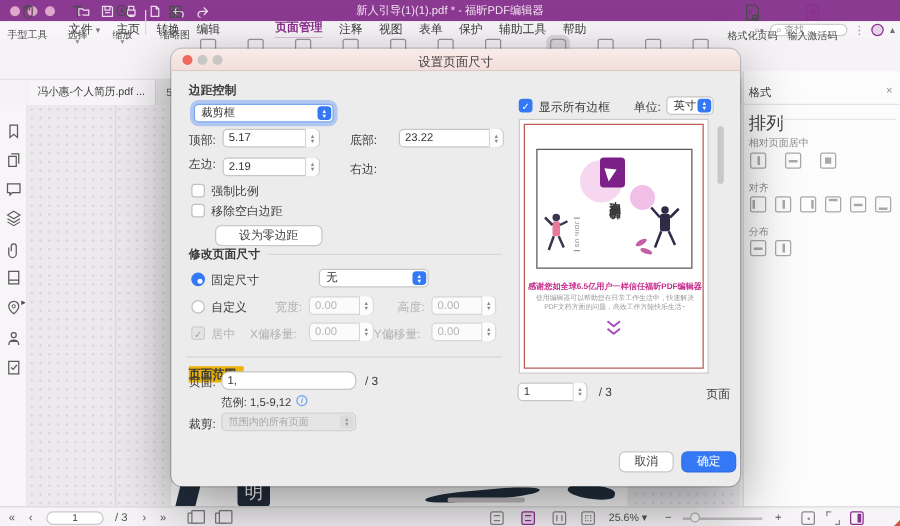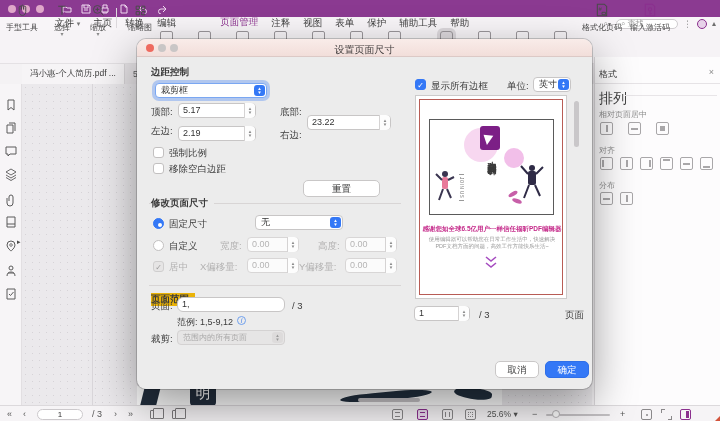--- a/index.html
+++ b/index.html
@@ -12,21 +12,21 @@
   .tl-dot{width:8px;height:8px;border-radius:50%;background:#dfa7c9;margin-left:6px;}
   .tl-dot:first-child{margin-left:8px;}
   .tb-icons{display:flex;gap:9px;margin-left:18px;align-items:center;}
   .tb-icons svg{display:block;}
   .win-title{position:absolute;left:50%;transform:translateX(-50%);color:#f3e2f2;font-size:9px;white-space:nowrap;}
 
   
   .menubar{left:0;top:17px;width:720px;height:13px;background:#f8f5f8;display:flex;align-items:center;font-size:9.5px;color:#3d3d3d;}
   .menu-item{margin-left:13px;white-space:nowrap;}
   .menu-item.first{margin-left:55px;}
-  .menu-item.active{color:#8b2f8e;font-weight:normal;border-bottom:2px solid #8b2f8e;padding-bottom:1px;margin-left:44px;}
+  .menu-item.active{color:#8b2f8e;font-weight:bold;border-bottom:2px solid #8b2f8e;padding-bottom:1px;margin-left:44px;}
   .menu-caret{font-size:7px;color:#777;}
   .menu-right{position:absolute;right:4px;top:17px;height:13px;display:flex;align-items:center;gap:5px;}
   .searchbox{width:62px;height:10px;border:1px solid #cfcccf;border-radius:6px;background:#fff;display:flex;align-items:center;font-size:8px;color:#9a9a9a;padding:0 4px;gap:2px;}
   .mag{font-size:8px;color:#8a8a8a;line-height:1;}
   .kebab{color:#8a8a8a;font-size:9px;}
   .avatar{width:10px;height:10px;border-radius:50%;background:#e7d2e9;border:1.5px solid #8b2f8e;}
   .chev-up{color:#6f6f6f;font-size:8px;}
 
   
   .toolbar{left:0;top:30px;width:720px;height:34px;background:#f6f3f6;border-bottom:1px solid #e4e1e4;}
@@ -171,20 +171,21 @@
       <svg width="10" height="10" viewBox="0 0 10 10">
           <path d="M2 1h4l2 2v6H2z M6 1v2h2" fill="none" stroke="#efd9ef" stroke-width="1"></path>
         </svg>
       <svg width="10" height="10" viewBox="0 0 10 10">
           <path d="M4 2 1 5l3 3 M1 5h5a2.5 2.5 0 0 1 0 5" fill="none" stroke="#efd9ef" stroke-width="1"></path>
         </svg>
       <svg width="10" height="10" viewBox="0 0 10 10">
           <path d="M6 2l3 3-3 3 M9 5H4a2.5 2.5 0 0 0 0 5" fill="none" stroke="#efd9ef" stroke-width="1"></path>
         </svg>
     </span>
+    <span class="win-title">新人引导(1)(1).pdf * - 福昕PDF编辑器</span>
   </div>
 
   <div class="abs menubar">
     <span class="menu-item first"><span>文件</span> <span class="menu-caret">▾</span></span>
     <span class="menu-item">主页</span>
     <span class="menu-item">转换</span>
     <span class="menu-item">编辑</span>
     <span class="menu-item active">页面管理</span>
     <span class="menu-item">注释</span>
     <span class="menu-item">视图</span>
@@ -377,39 +378,39 @@
         </span>
     </div>
     <span class="lbl" style="left:14px;top:67px;">顶部:</span>
     <div class="field" style="left:41px;top:64px;width:78px;">
       <span>5.17</span><span class="stepper">
           <span>▲</span>
           <span>▼</span>
         </span>
     </div>
     <span class="lbl" style="left:143px;top:67px;">底部:</span>
-    <div class="field" style="left:170px;top:64px;width:84px;margin-top:12px;">
+    <div class="field" style="left:182px;top:64px;width:84px;">
       <span>23.22</span><span class="stepper">
           <span>▲</span>
           <span>▼</span>
         </span>
     </div>
     <span class="lbl" style="left:14px;top:86px;">左边:</span>
     <div class="field" style="left:41px;top:87px;width:78px;">
       <span>2.19</span><span class="stepper">
           <span>▲</span>
           <span>▼</span>
         </span>
     </div>
     <span class="lbl" style="left:143px;top:90px;">右边:</span>
     <span class="cb" style="left:16px;top:108px;"></span>
     <span class="lbl" style="left:32px;top:108px;">强制比例</span>
     <span class="cb" style="left:16px;top:124px;"></span>
     <span class="lbl" style="left:32px;top:124px;">移除空白边距</span>
-    <div class="btn" style="left:166px;top:141px;width:77px;">重置</div>
+    <div class="btn" style="left:35px;top:141px;width:86px;">设为零边距</div>
 
     <div class="hairline" style="top:164px;"></div>
     <span class="sec-h" style="left:14px;top:158px;background:#ececec;padding-right:6px;">修改页面尺寸</span>
     <span class="radio sel" style="left:16px;top:179px;"></span>
     <span class="lbl" style="left:32px;top:179px;">固定尺寸</span>
     <div class="select" style="left:118px;top:176px;width:88px;">
       <span>无</span>
       <span class="bluestep">
           <span>▲</span>
           <span>▼</span>

